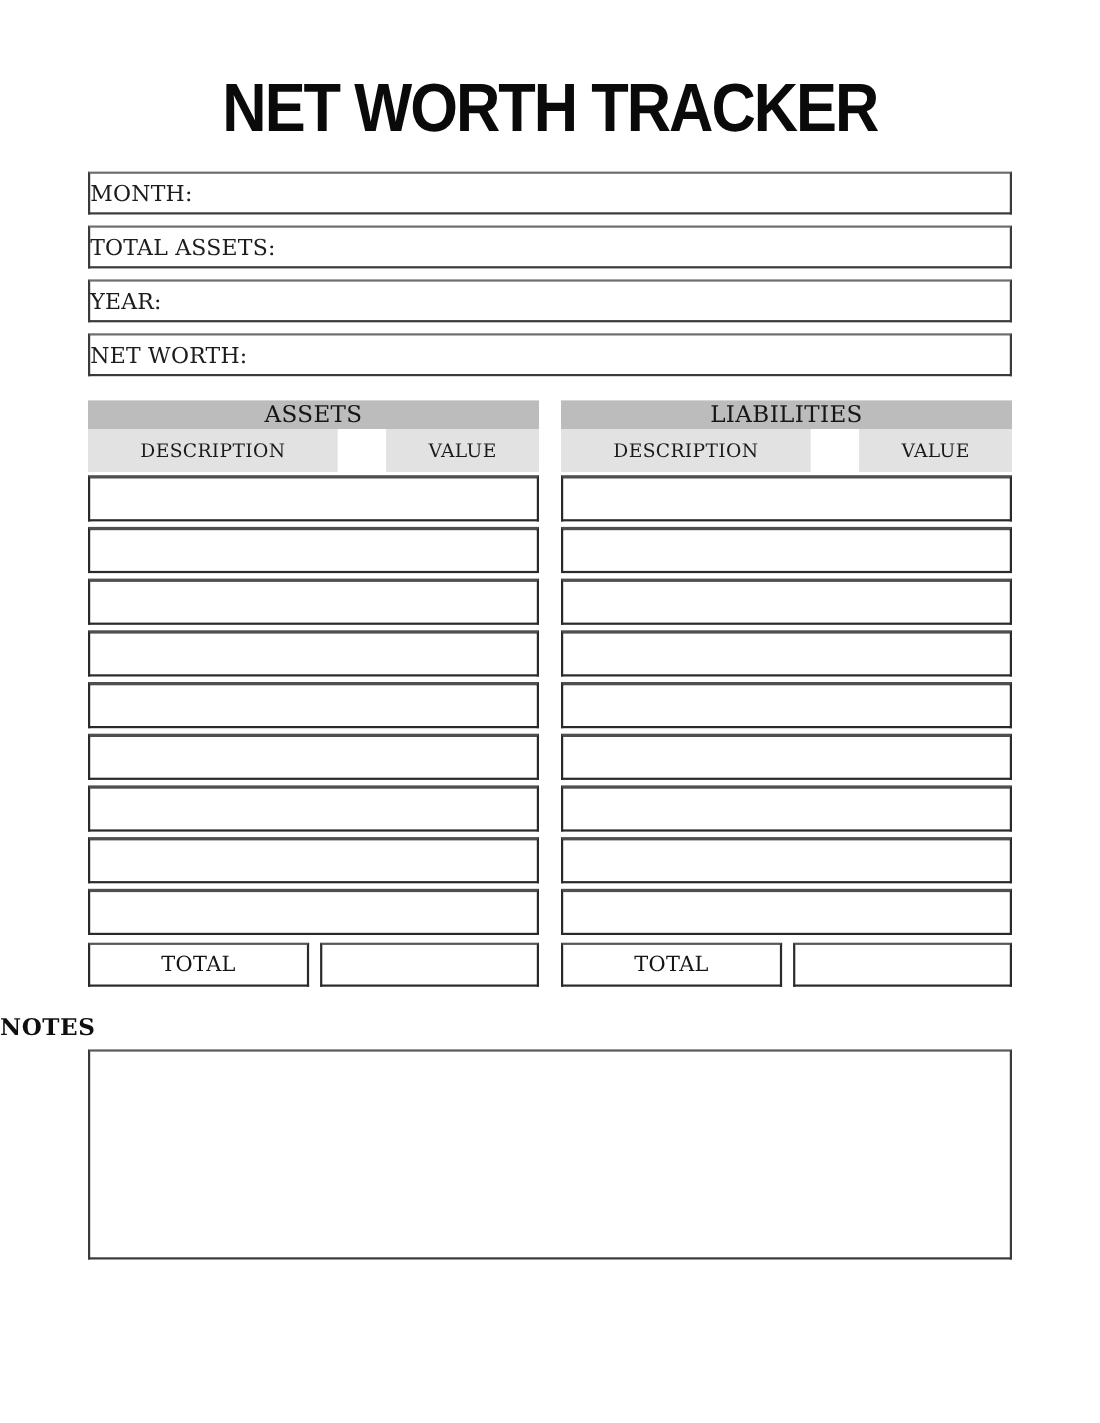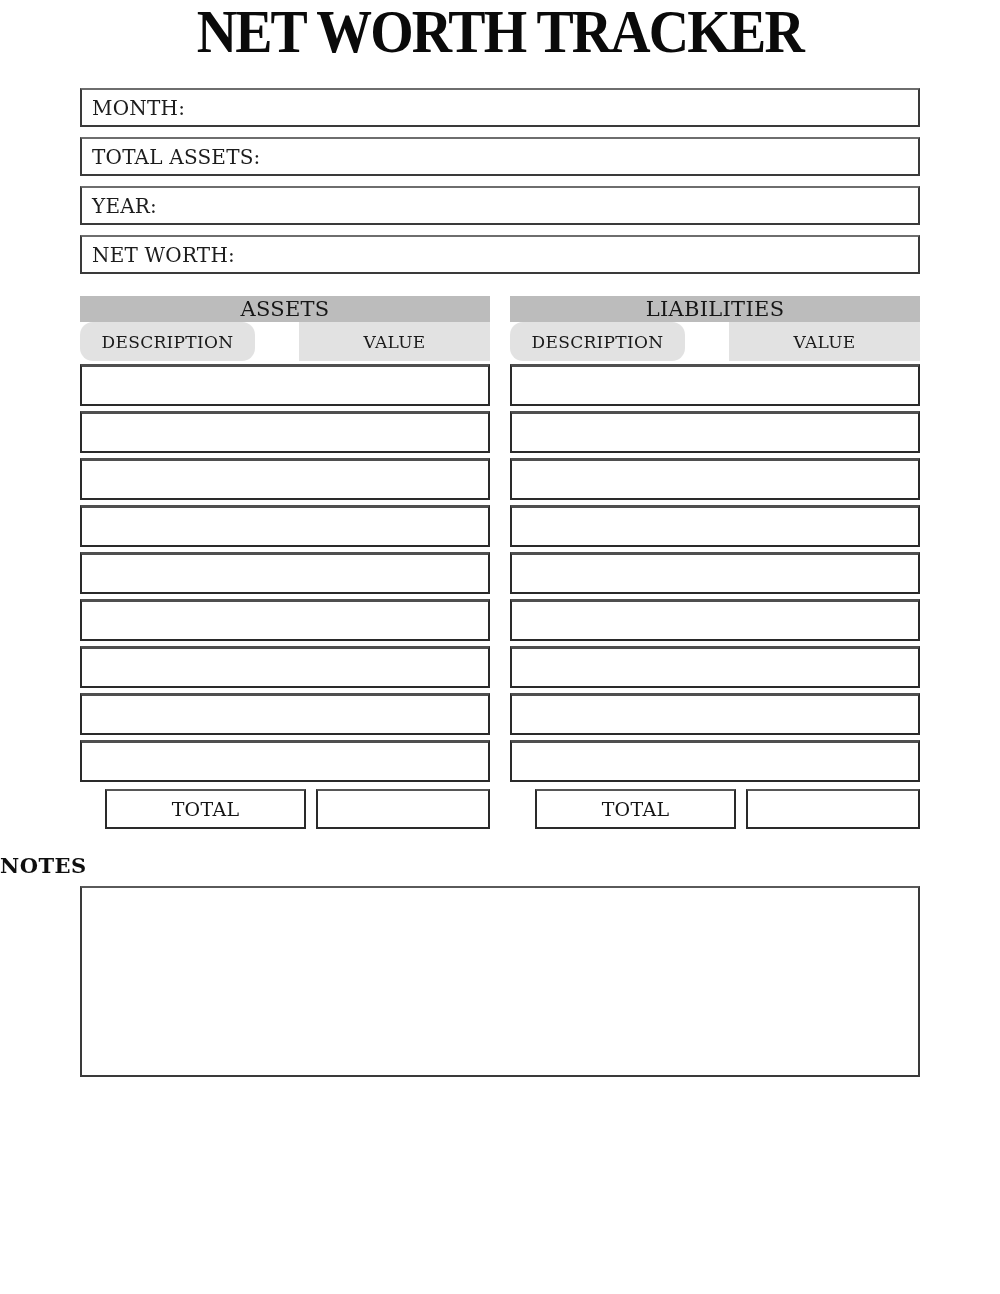--- a/index.html
+++ b/index.html
@@ -13,22 +13,23 @@
   }
   .page {
     position: relative;
     width: 1000px;
     height: 1294px;
     background: #ffffff;
   }
 
   
   .title {
+    padding-top: 68px;
     text-align: center;
-    font-family: Liberation Serif, serif;
+    font-family: Liberation Sans, sans-serif;
     font-weight: bold;
     font-size: 62px;
     line-height: 1;
     letter-spacing: -2px;
     color: #0a0a0a;
     white-space: nowrap;
   }
   .title-inner {
     display: inline-block;
     transform: scaleX(0.90);
@@ -38,21 +39,21 @@
   
   .summary { margin: 26px 80px 0 80px; }
   .field {
     height: 39px;
     margin-bottom: 10px;
     border: 2px solid #3a3a3a;
     border-top-color: #6e6e6e;
     background: #ffffff;
     display: flex;
     align-items: center;
-    padding: 0 10px;
+    padding: 0 0;
   }
   .field:last-child { margin-bottom: 0; }
   .field-label {
     font-size: 20px;
     letter-spacing: 0.2px;
     color: #1c1c1c;
     white-space: nowrap;
   }
   .field-value { flex: 1; height: 100%; }
 
@@ -80,36 +81,35 @@
   }
   .col-header {
     background: #e2e2e2;
     display: flex;
     align-items: center;
     justify-content: center;
     font-size: 17px;
     letter-spacing: 0.3px;
     color: #1a1a1a;
   }
-  .col-header.desc { width: 175px; border-radius: 13px; }
+  .col-header.desc { width: 227px; }
   .col-header.val  { flex: 1; margin-left: 35px; }
   .rows { margin-top: 3px; }
   .row {
     height: 42px;
     margin-top: 5px;
     background: #ffffff;
     border: 2px solid #2a2a2a;
     border-top: 3px solid #4f4f4f;
   }
   .row:first-child { margin-top: 0; }
   .total-row {
     margin-top: 7px;
     display: flex;
     gap: 10px;
-    margin-left: 25px;
   }
   .total-label {
     width: 201px;
     height: 40px;
     border: 2px solid #2a2a2a;
     border-top-color: #565656;
     display: flex;
     align-items: center;
     justify-content: center;
     font-size: 19px;

